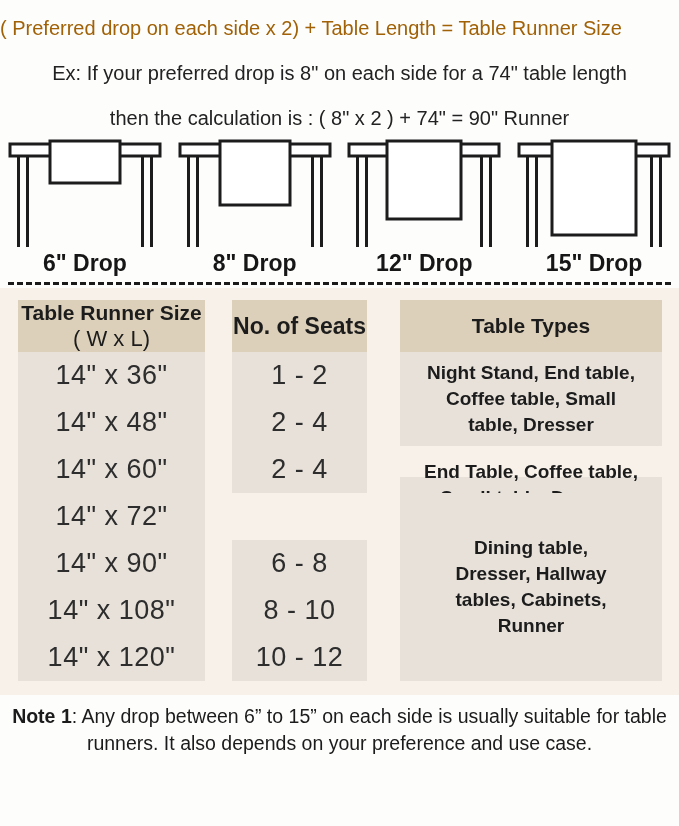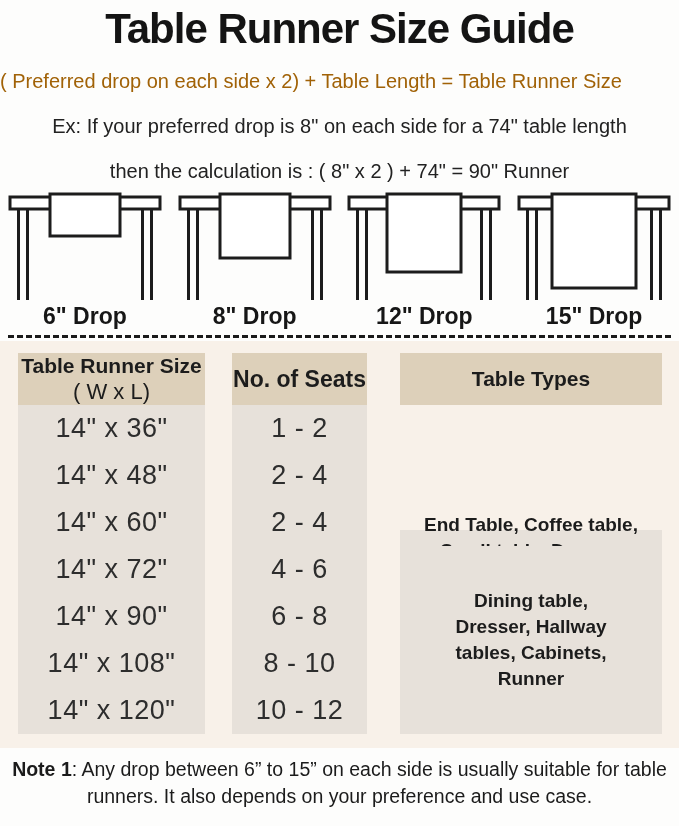--- a/index.html
+++ b/index.html
@@ -108,21 +108,20 @@
     background:#fdfdfc;
   }
   .note { margin-bottom:4px; }
   .note b { font-weight:700; }
 </style>
 </head>
 <body>
 
 <div class="page">
 
-  <div class="title">Table Runner Size Guide</div>
   <div class="formula">( Preferred drop on each side x 2) + Table Length = Table Runner Size</div>
   <div class="ex-line">Ex: If your preferred drop is 8" on each side for a 74" table length</div>
   <div class="ex-line">then the calculation is : ( 8" x 2 ) + 74" = 90" Runner</div>
 
   <div class="figures">
     <div class="figure">
       <svg viewBox="0 0 160 108">
         <rect class="fig-stroke" x="5" y="5" width="150" height="12"></rect>
         <line class="fig-line" x1="13.5" y1="17" x2="13.5" y2="108"></line>
         <line class="fig-line" x1="22.5" y1="17" x2="22.5" y2="108"></line>
@@ -186,25 +185,27 @@
       <div class="cell c1 num-cell row3">14" x 48"</div>
       <div class="cell c1 num-cell row4">14" x 60"</div>
       <div class="cell c1 num-cell row5">14" x 72"</div>
       <div class="cell c1 num-cell row6">14" x 90"</div>
       <div class="cell c1 num-cell row7">14" x 108"</div>
       <div class="cell c1 num-cell row8">14" x 120"</div>
 
       <div class="cell c2 num-cell row2">1 - 2</div>
       <div class="cell c2 num-cell row3">2 - 4</div>
       <div class="cell c2 num-cell row4">2 - 4</div>
-      <div class="cell c2 num-cell row5">4 - 6</div>
       <div class="cell c2 num-cell row6">6 - 8</div>
       <div class="cell c2 num-cell row7">8 - 10</div>
       <div class="cell c2 num-cell row8">10 - 12</div>
 
+      <div class="cell c3 type-cell typeA">Night Stand, End table,
+Coffee table, Small
+table, Dresser</div>
       <div class="cell c3 type-cell typeB">End Table, Coffee table,
 Small table, Dresser</div>
       <div class="cell c3 type-cell typeC">Dining table,
 Dresser, Hallway
 tables, Cabinets,
 Runner</div>
 
     </div>
   </div>
 

